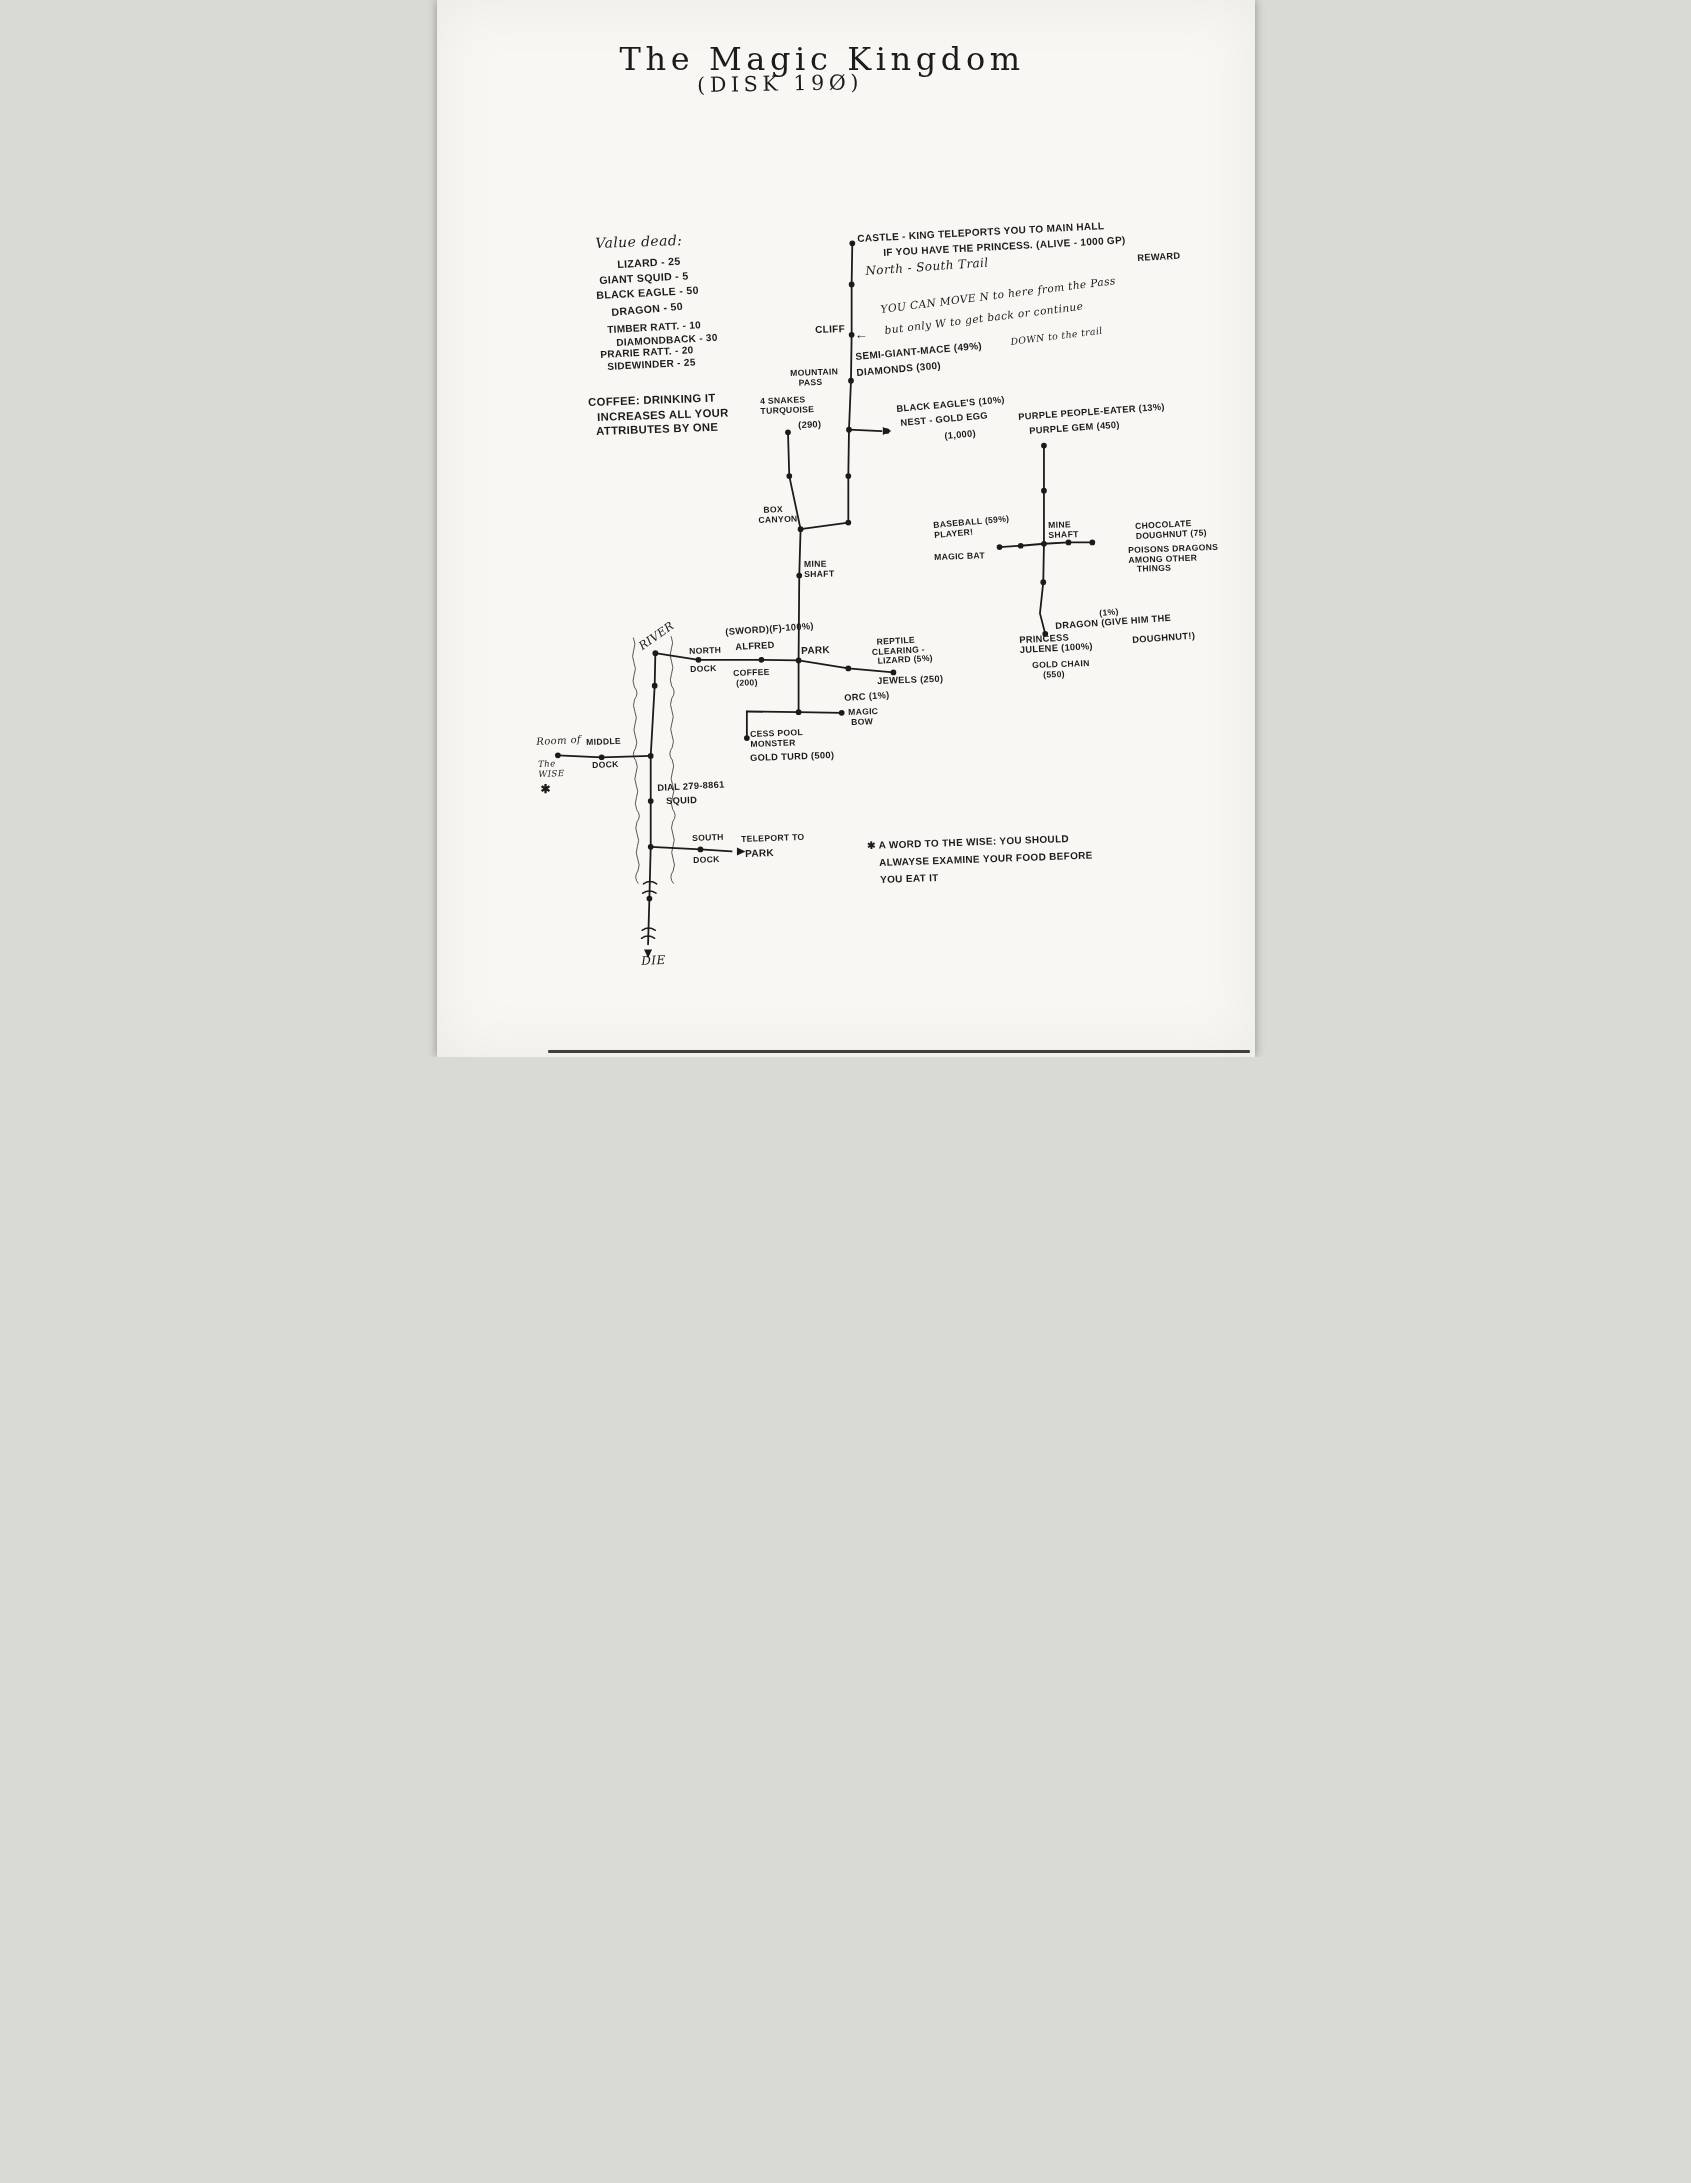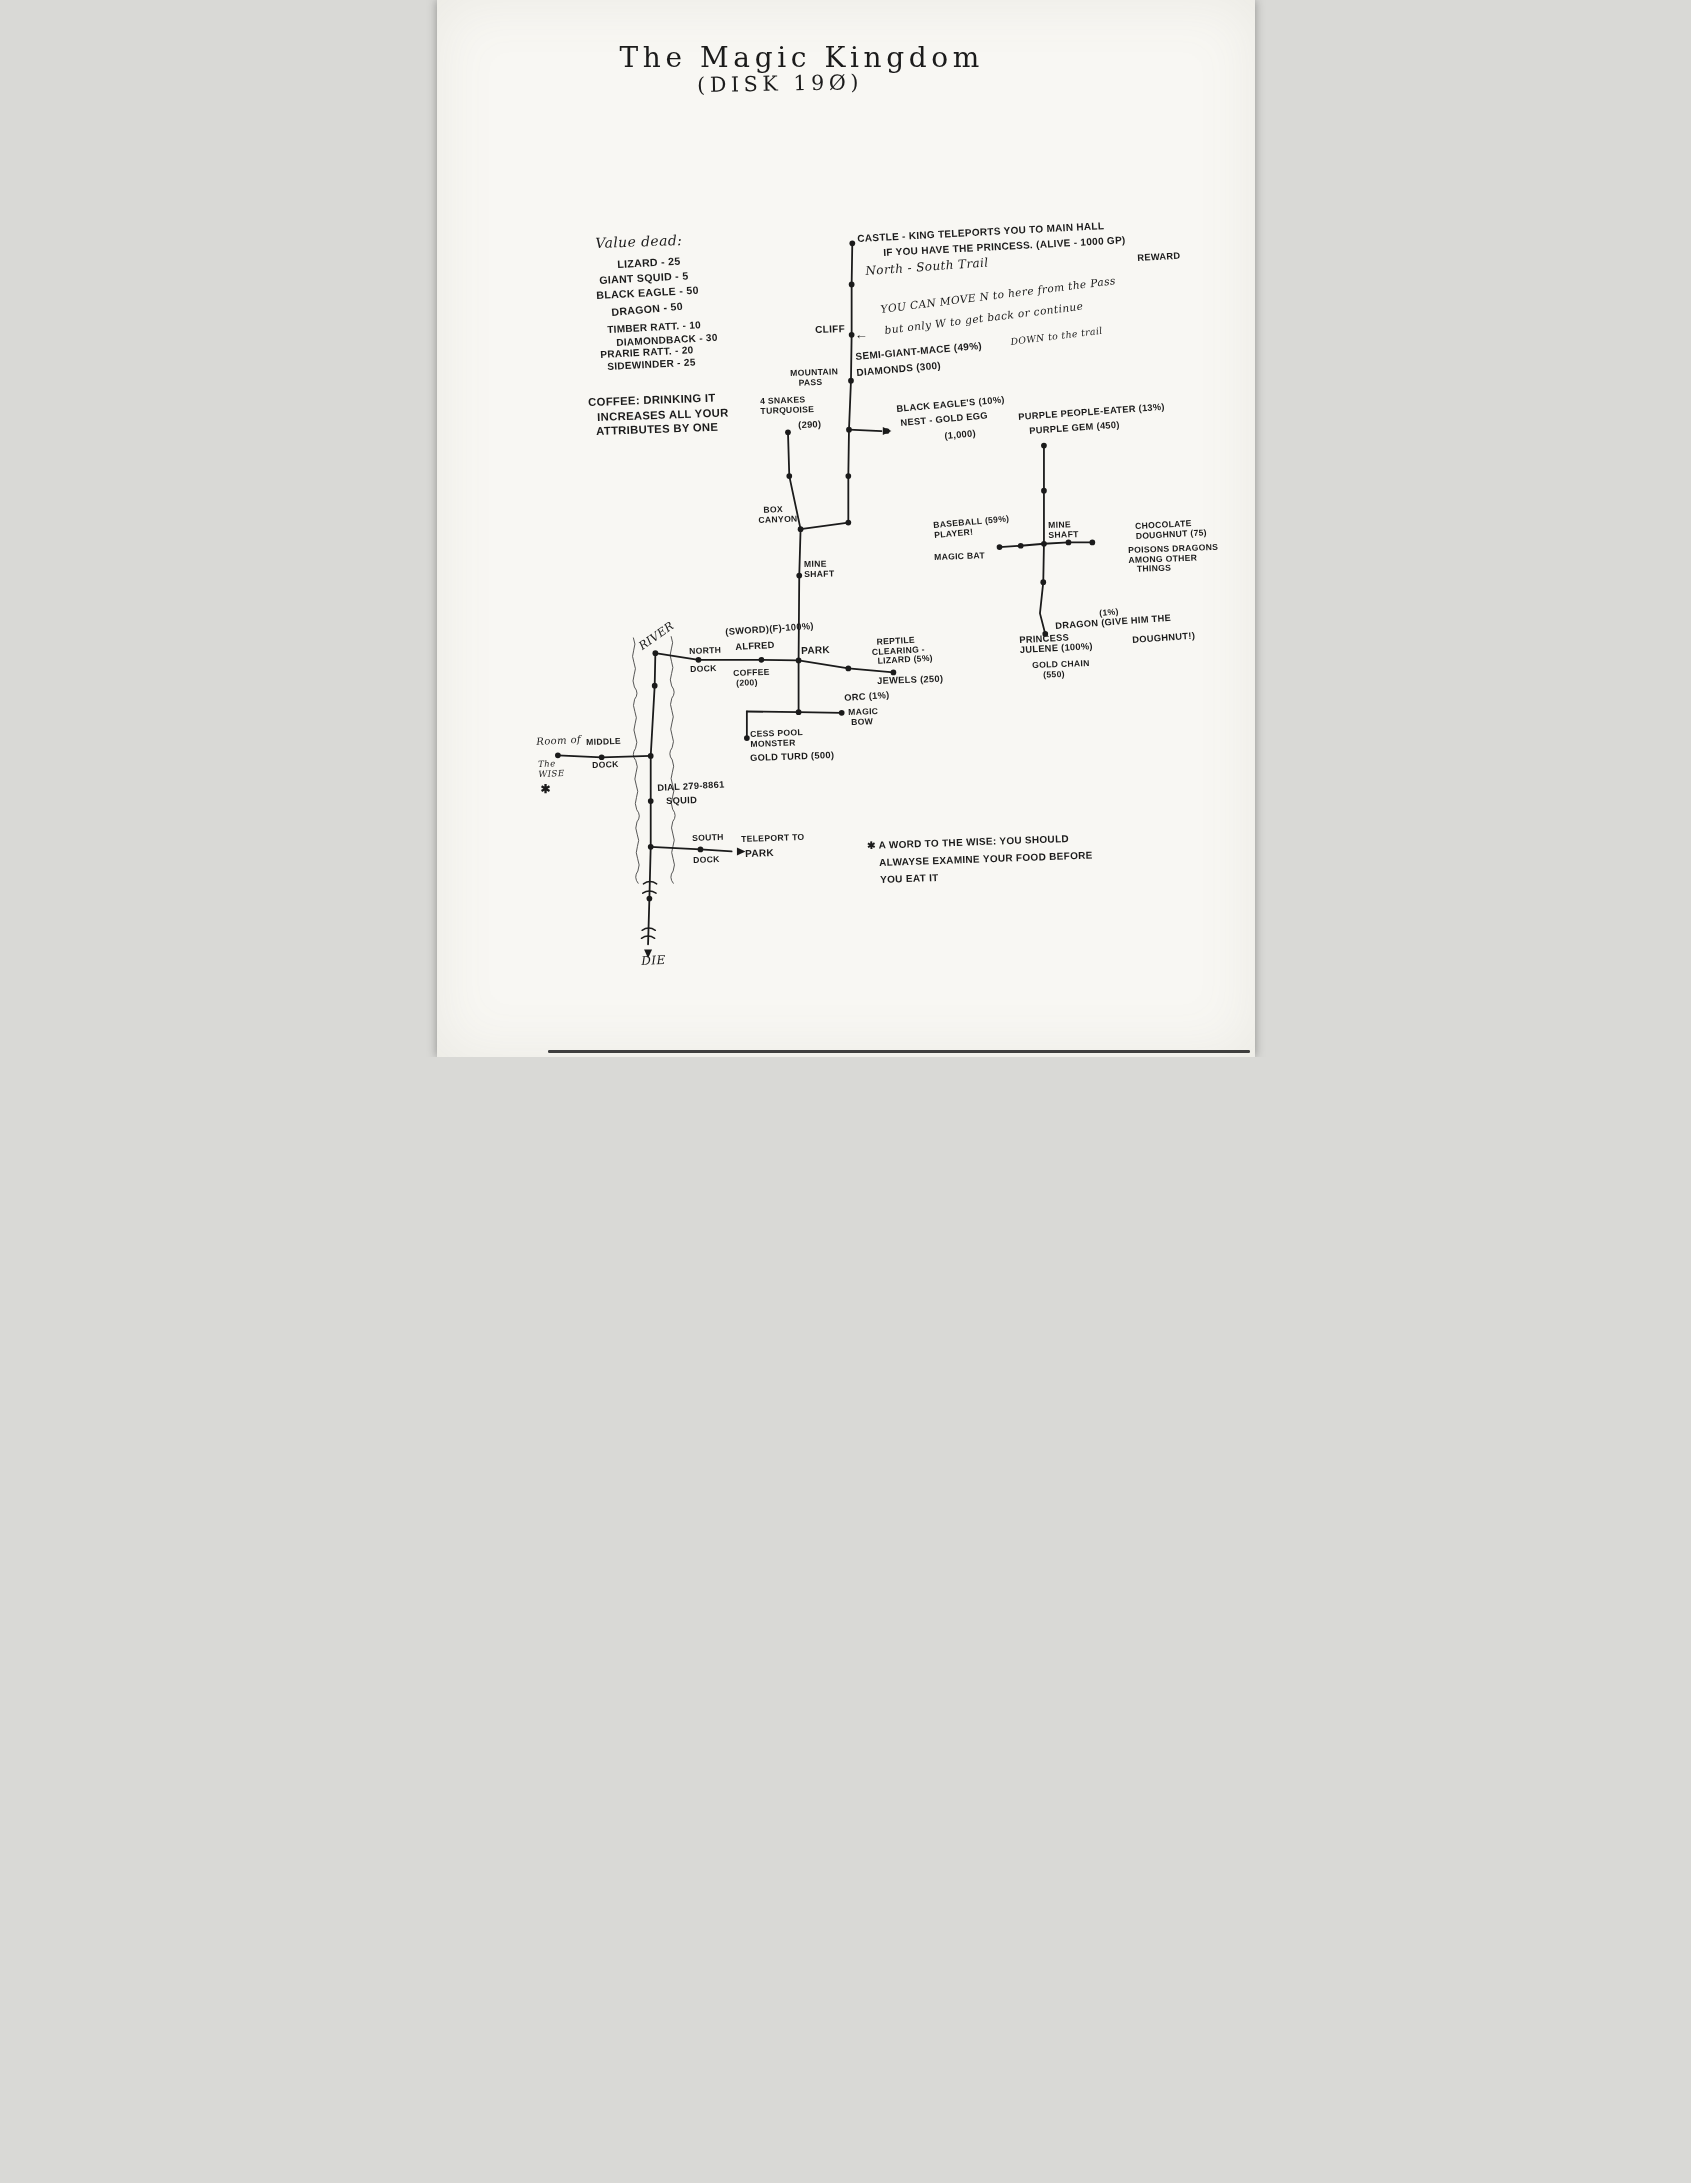--- a/index.html
+++ b/index.html
@@ -83,21 +83,21 @@
         <circle cx="915" cy="820" r="4.3" fill="#1b1b1b"></circle>
         <circle cx="914" cy="878" r="4.3" fill="#1b1b1b"></circle>
         <circle cx="917" cy="956" r="4.3" fill="#1b1b1b"></circle>
         <circle cx="848" cy="825" r="4.3" fill="#1b1b1b"></circle>
         <circle cx="880" cy="823" r="4.3" fill="#1b1b1b"></circle>
         <circle cx="952" cy="818" r="4.3" fill="#1b1b1b"></circle>
         <circle cx="988" cy="818" r="4.3" fill="#1b1b1b"></circle>
       </g>
   </svg>
   <div id="labels">
-      <div class="lbl titlefont" style="left: 183px; top: 42px; font-size: 28px;">The Magic Kingdom</div>
+      <div class="lbl titlefont" style="left: 183px; top: 42px; font-size: 32px;">The Magic Kingdom</div>
       <div class="lbl titlefont" style="left: 260px; top: 74px; font-size: 20.6px; transform: rotate(-1deg);">(DISK 19Ø)</div>
       <div class="lbl script" style="left: 158px; top: 236px; font-size: 14px; transform: rotate(-2deg);">Value dead:</div>
       <div class="lbl print" style="left: 180px; top: 259px; font-size: 10.6px; transform: rotate(-3deg);">LIZARD - 25</div>
       <div class="lbl print" style="left: 162px; top: 275px; font-size: 10.6px; transform: rotate(-3deg);">GIANT SQUID - 5</div>
       <div class="lbl print" style="left: 159px; top: 290px; font-size: 10.6px; transform: rotate(-3deg);">BLACK EAGLE - 50</div>
       <div class="lbl print" style="left: 174px; top: 307px; font-size: 10.6px; transform: rotate(-5deg);">DRAGON - 50</div>
       <div class="lbl print" style="left: 170px; top: 324px; font-size: 10px; transform: rotate(-3deg);">TIMBER RATT. - 10</div>
       <div class="lbl print" style="left: 179px; top: 337px; font-size: 10px; transform: rotate(-3deg);">DIAMONDBACK - 30</div>
       <div class="lbl print" style="left: 163px; top: 349px; font-size: 10px; transform: rotate(-3deg);">PRARIE RATT. - 20</div>
       <div class="lbl print" style="left: 170px; top: 361px; font-size: 10px; transform: rotate(-3deg);">SIDEWINDER - 25</div>

